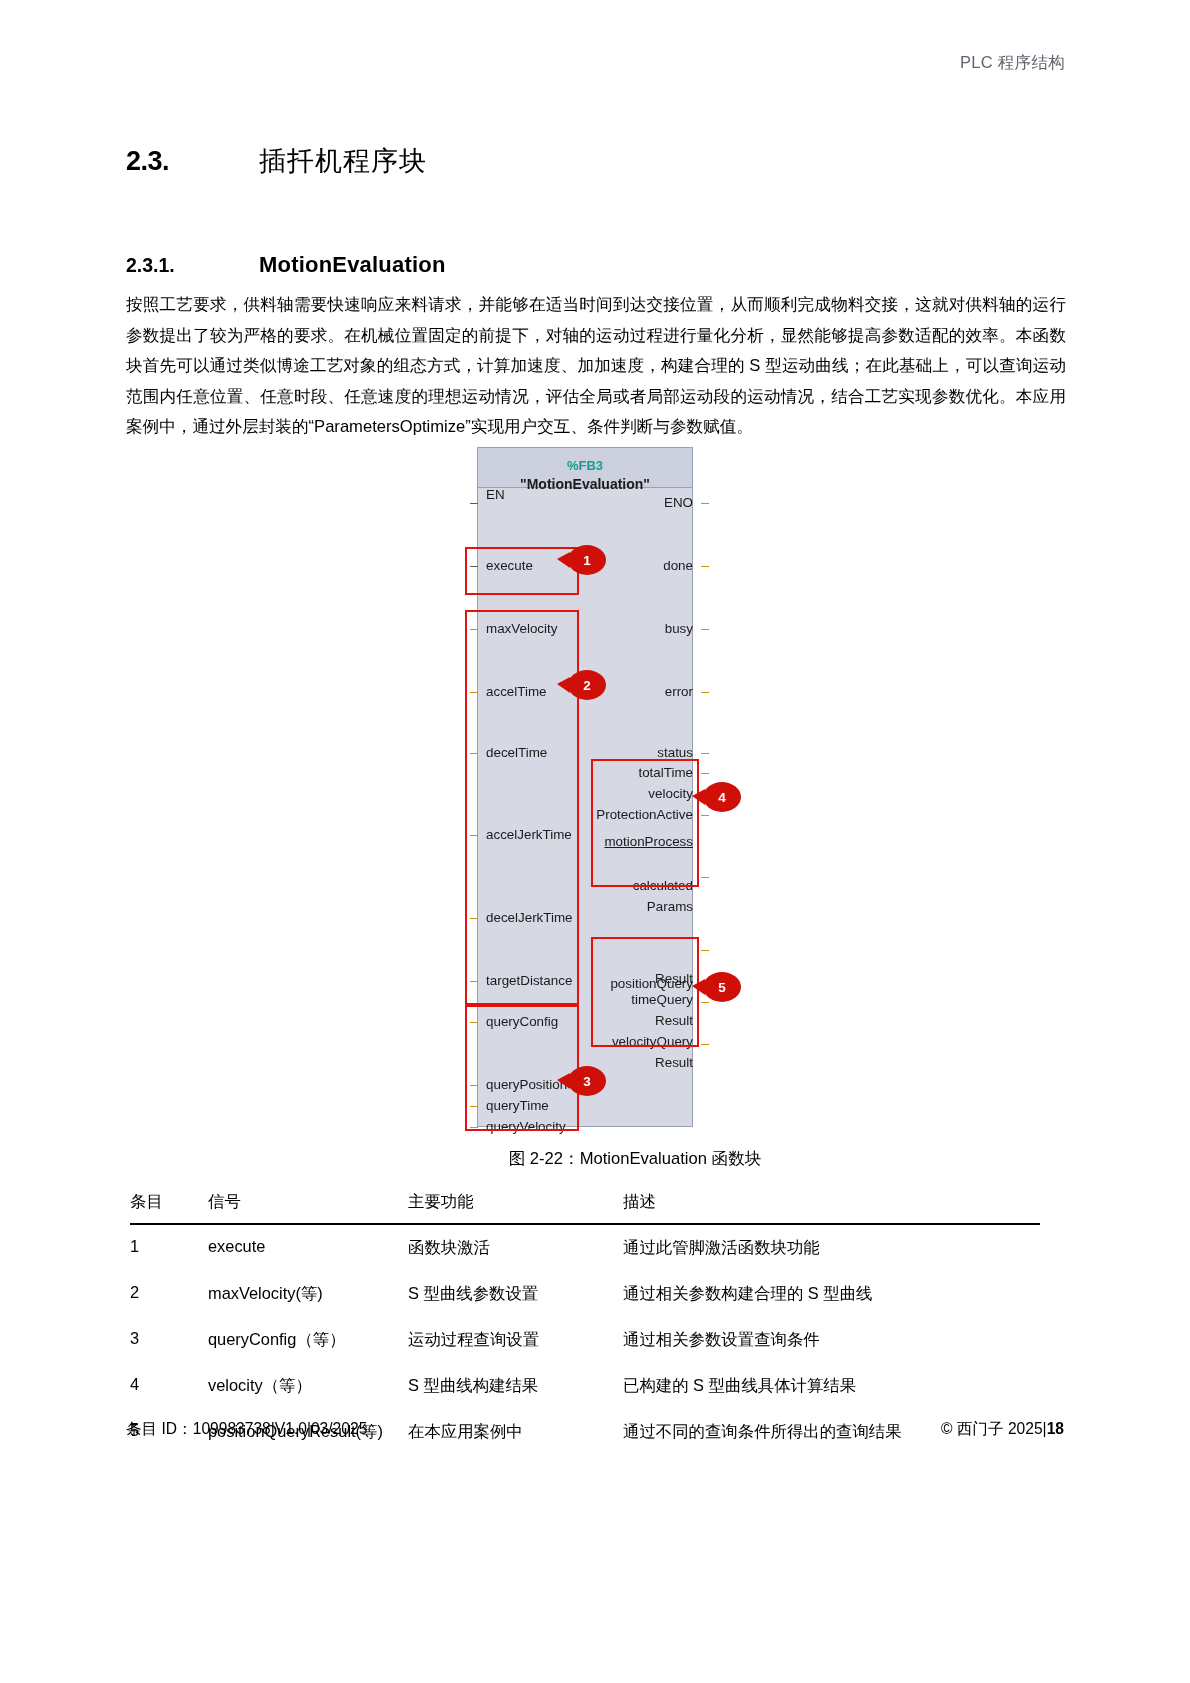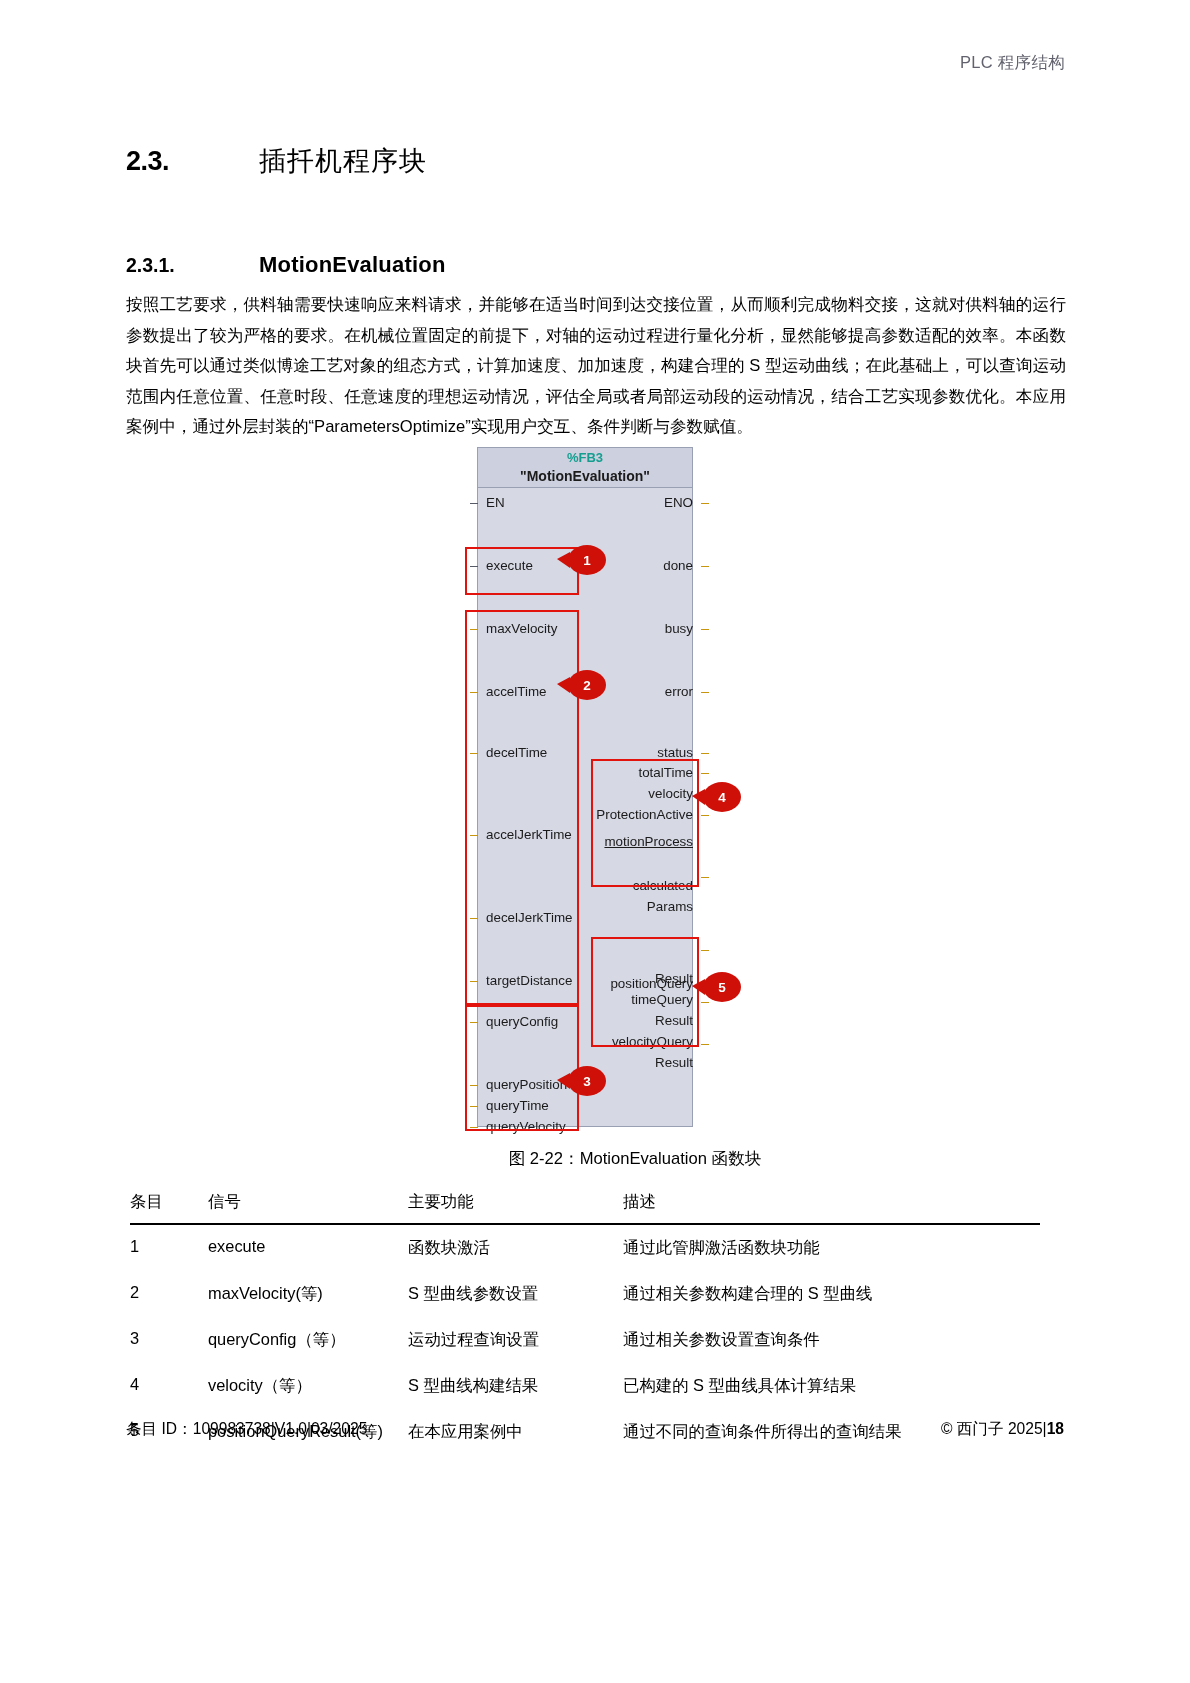--- a/index.html
+++ b/index.html
@@ -112,20 +112,21 @@
     text-align: center;
     box-sizing: border-box;
     padding-top: 2px;
   }
   .fb-fbnum {
     display: block;
     font-size: 13px;
     font-weight: bold;
     color: #159e90;
     line-height: 16px;
+    margin-top: 8px;
   }
   .fb-name {
     display: block;
     font-size: 14px;
     font-weight: bold;
     color: #1b1b1b;
     line-height: 20px;
   }
 
   .pin {
@@ -285,21 +286,21 @@
     <div class="pin-stub stub-out" style="top:245px;"></div>
     <div class="pin-stub stub-out" style="top:306px;"></div>
     <div class="pin-stub stub-out" style="top:326px;"></div>
     <div class="pin-stub stub-out" style="top:347px;"></div>
     <div class="pin-stub stub-out" style="top:368px;"></div>
     <div class="pin-stub stub-out" style="top:430px;"></div>
     <div class="pin-stub stub-out" style="top:503px;"></div>
     <div class="pin-stub stub-out" style="top:555px;"></div>
     <div class="pin-stub stub-out" style="top:597px;"></div>
 
-    <div class="pin pin-in" style="top:48px;text-align:center;">EN</div>
+    <div class="pin pin-in" style="top:40px;text-align:center;">EN</div>
     <div class="pin pin-in" style="top:111px;">execute</div>
     <div class="pin pin-in" style="top:174px;">maxVelocity</div>
     <div class="pin pin-in" style="top:237px;">accelTime</div>
     <div class="pin pin-in" style="top:298px;">decelTime</div>
     <div class="pin pin-in" style="top:380px;">accelJerkTime</div>
     <div class="pin pin-in" style="top:463px;">decelJerkTime</div>
     <div class="pin pin-in" style="top:526px;">targetDistance</div>
     <div class="pin pin-in" style="top:567px;">queryConfig</div>
     <div class="pin pin-in" style="top:630px;">queryPosition</div>
     <div class="pin pin-in" style="top:651px;">queryTime</div>

